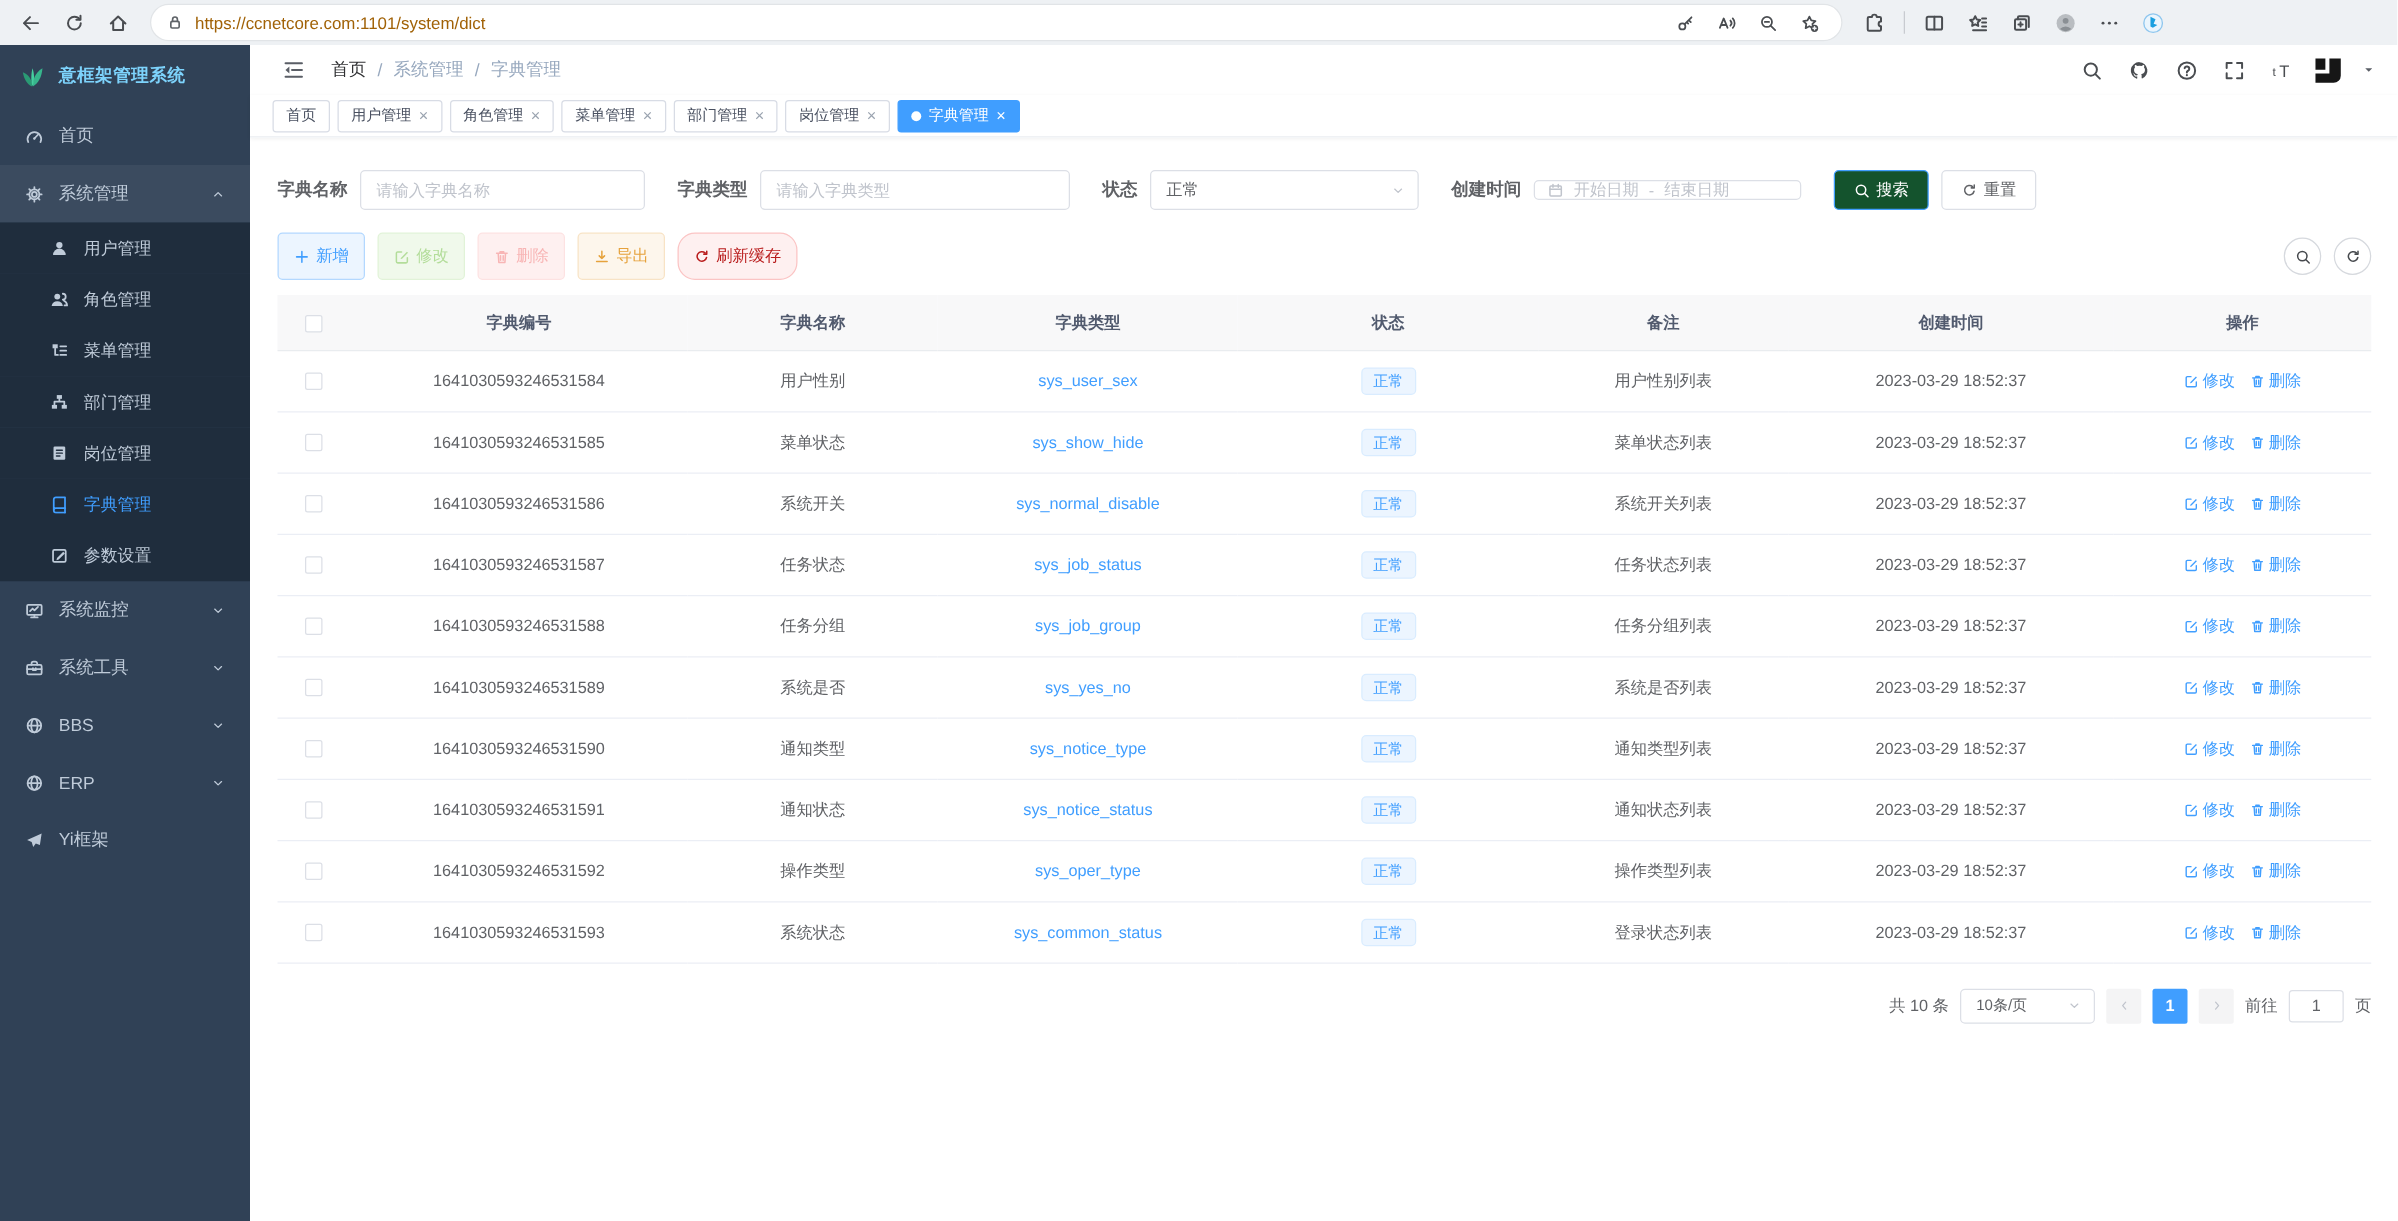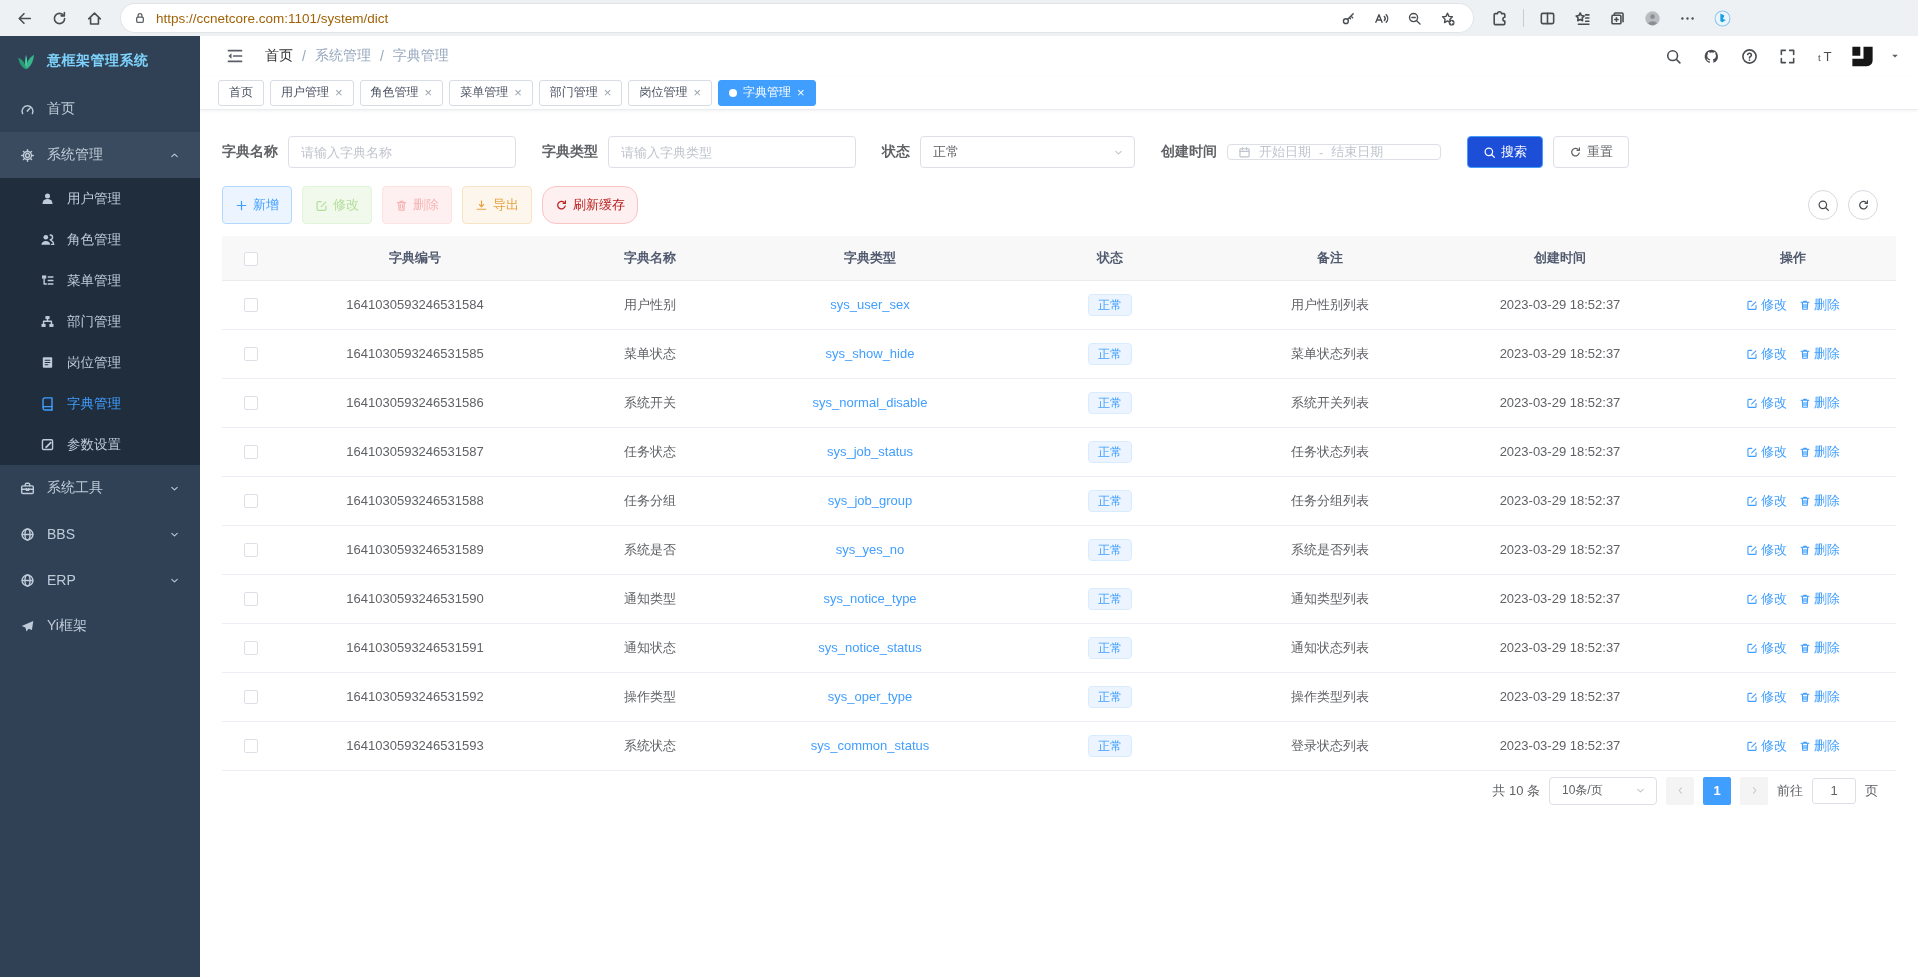--- a/index.html
+++ b/index.html
@@ -53,37 +53,37 @@
 
   
   .tab-bar { height:34px; display:flex; align-items:center; gap:6px; padding:0 18px; border-bottom:1px solid #eaedf1; box-shadow:0 1px 3px rgba(0,0,0,.06); }
   .tab { height:26px; display:inline-flex; align-items:center; gap:6px; padding:0 10px; border:1px solid #d8dce5; border-radius:3px; font-size:12px; color:#495060; background:#fff; cursor:pointer; }
   .tab .x { font-size:13px; color:#9aa3af; line-height:1; }
   .tab.active { background:#409eff; border-color:#409eff; color:#fff; }
   .tab.active .x { color:#fff; }
   .tab .dot { width:8px; height:8px; border-radius:50%; background:#fff; flex:none; }
 
   
-  .content { padding:26px 40px 0 22px; flex:1; }
+  .content { padding:26px 21px 0 22px; flex:1; }
   .filters { display:flex; align-items:center; margin-bottom:18px; }
   .fitem { display:flex; align-items:center; margin-right:26px; }
   .fitem label { font-size:14px; font-weight:bold; color:#606266; margin-right:10px; white-space:nowrap; }
   .inp { height:32px; border:1px solid #dcdfe6; border-radius:4px; padding:0 12px; font-size:13px; color:#606266; outline:none; font-family:inherit; background:#fff; }
   .inp::placeholder { color:#c0c4cc; }
   .w228 { width:228px; } .w248 { width:248px; }
   .select { height:32px; border:1px solid #dcdfe6; border-radius:4px; display:flex; align-items:center; justify-content:space-between; padding:0 10px 0 12px; font-size:13px; color:#606266; background:#fff; cursor:pointer; }
   .w215 { width:215px; }
   .sel-arrow svg { width:11px; height:11px; color:#c0c4cc; }
   .daterange { height:16px; width:214px; border:1px solid #dcdfe6; border-radius:4px; display:flex; align-items:center; gap:8px; padding:0 10px; font-size:13px; background:#fff; cursor:pointer; }
   .daterange .ic svg { width:13px; height:13px; color:#c0c4cc; }
   .ph, .sep { color:#c0c4cc; }
 
   .btn { height:32px; border-radius:4px; border:1px solid transparent; display:inline-flex; align-items:center; gap:5px; padding:0 15px; font-size:13px; cursor:pointer; background:#fff; font-family:inherit; white-space:nowrap; }
   .btn .ic svg { width:13px; height:13px; }
-  .btn.primary { background:#1d4ed8; border-color:#409eff; color:#fff;text-align:center; }
+  .btn.primary { background:#14532d; border-color:#409eff; color:#fff;text-align:center; }
   .btn.plainw { border-color:#dcdfe6; color:#606266; margin-left:10px; }
 
   .toolbar { display:flex; align-items:center; gap:10px; margin-bottom:12px; }
   .btn.sm { height:38px; padding:0 12px; }
   .add    { background:#ecf5ff; border-color:#b3d8ff; color:#409eff; }
   .edit   { background:#f0f9eb; border-color:#e1f3d8; color:#b3dd9a; }
   .del    { background:#fef0f0; border-color:#fde2e2; color:#f8b5b5; }
   .export { background:#fdf6ec; border-color:#f8e3c5; color:#e6a23c; }
   .cache  { background:#fef0f0; border-color:#fbc4c4; color:#b91c1c;border-radius:14px; }
   .tool-right { margin-left:auto; display:flex; gap:10px; }
@@ -93,21 +93,21 @@
   table.grid { width:100%; border-collapse:collapse; table-layout:fixed; font-size:13px; }
   .grid th { background:#f8f8f9; color:#515a6e; font-weight:bold; height:44px; text-align:center; border-bottom:1px solid #e9ecef; padding:0 6px; }
   .grid td { height:49px; border-bottom:1px solid #ebeef5; color:#606266; text-align:center; padding:0 6px; overflow:hidden; white-space:nowrap; text-overflow:ellipsis; }
   .cb { display:inline-block; width:14px; height:14px; border:1px solid #dcdfe6; border-radius:2px; background:#fff; vertical-align:middle; cursor:pointer; }
   .tag { display:inline-block; height:22px; line-height:20px; padding:0 9px; font-size:12px; color:#409eff; background:#ecf5ff; border:1px solid #d9ecff; border-radius:4px; }
   .link { color:#409eff; text-decoration:none; cursor:pointer; }
   .op { color:#409eff; display:inline-flex; align-items:center; gap:3px; cursor:pointer; }
   .op + .op { margin-left:12px; }
   .op svg { width:12px; height:12px; }
 
-  .pagination { display:flex; align-items:center; justify-content:flex-end; gap:9px; margin-top:6px; font-size:13px; color:#606266; }
+  .pagination { display:flex; align-items:center; justify-content:flex-end; gap:9px; margin-top:20px; font-size:13px; color:#606266; }
   .psize { width:108px; height:28px; font-size:12px; }
   .pbtn { width:28px; height:28px; background:#f4f4f5; border-radius:2px; display:flex; align-items:center; justify-content:center; color:#c0c4cc; cursor:pointer; }
   .pbtn svg { width:11px; height:11px; }
   .pnum { min-width:28px; height:28px; background:#409eff; color:#fff; border-radius:2px; display:flex; align-items:center; justify-content:center; font-weight:bold; cursor:pointer; }
   .goto-input { width:44px; height:26px; border:1px solid #dcdfe6; border-radius:3px; text-align:center; font-size:13px; color:#606266; outline:none; font-family:inherit; }
 </style>
 </head>
 <body>
 
 <div class="screen">
@@ -319,20 +319,34 @@
               <svg viewBox="0 0 16 16" fill="none" stroke="currentColor" stroke-width="1.5" stroke-linecap="round" stroke-linejoin="round">
                 <rect x="2.6" y="3" width="10.8" height="10.4" rx="1.2"></rect>
                 <path d="M6 10l5.3-5.3 1.4 1.4L7.4 11.4l-1.9.5z" fill="currentColor" stroke="none"></path>
               </svg>
             </span>
             <span class="mi-label">参数设置</span>
           </div>
           <div class="mi">
             <span class="ic">
               <svg viewBox="0 0 16 16" fill="none" stroke="currentColor" stroke-width="1.5" stroke-linecap="round" stroke-linejoin="round">
+                <rect x="1.8" y="3" width="12.4" height="8.6" rx="1"></rect>
+                <path d="M8 11.6v2.2M5.2 13.8h5.6M4.3 8.4l2.2-2.2 1.6 1.6 3-3"></path>
+              </svg>
+            </span>
+            <span class="mi-label">系统监控</span>
+            <span class="ic chev">
+              <svg viewBox="0 0 16 16" fill="none" stroke="currentColor" stroke-width="1.5" stroke-linecap="round" stroke-linejoin="round">
+                <path d="M4 6.2 8 10l4-3.8"></path>
+              </svg>
+            </span>
+          </div>
+          <div class="mi">
+            <span class="ic">
+              <svg viewBox="0 0 16 16" fill="none" stroke="currentColor" stroke-width="1.5" stroke-linecap="round" stroke-linejoin="round">
                 <rect x="1.8" y="5.2" width="12.4" height="8.2" rx="1.2"></rect>
                 <path d="M5.6 5.2V4a1.6 1.6 0 0 1 1.6-1.6h1.6A1.6 1.6 0 0 1 10.4 4v1.2M1.8 8.8h12.4M6.8 8v1.8h2.4V8"></path>
               </svg>
             </span>
             <span class="mi-label">系统工具</span>
             <span class="ic chev">
               <svg viewBox="0 0 16 16" fill="none" stroke="currentColor" stroke-width="1.5" stroke-linecap="round" stroke-linejoin="round">
                 <path d="M4 6.2 8 10l4-3.8"></path>
               </svg>
             </span>

